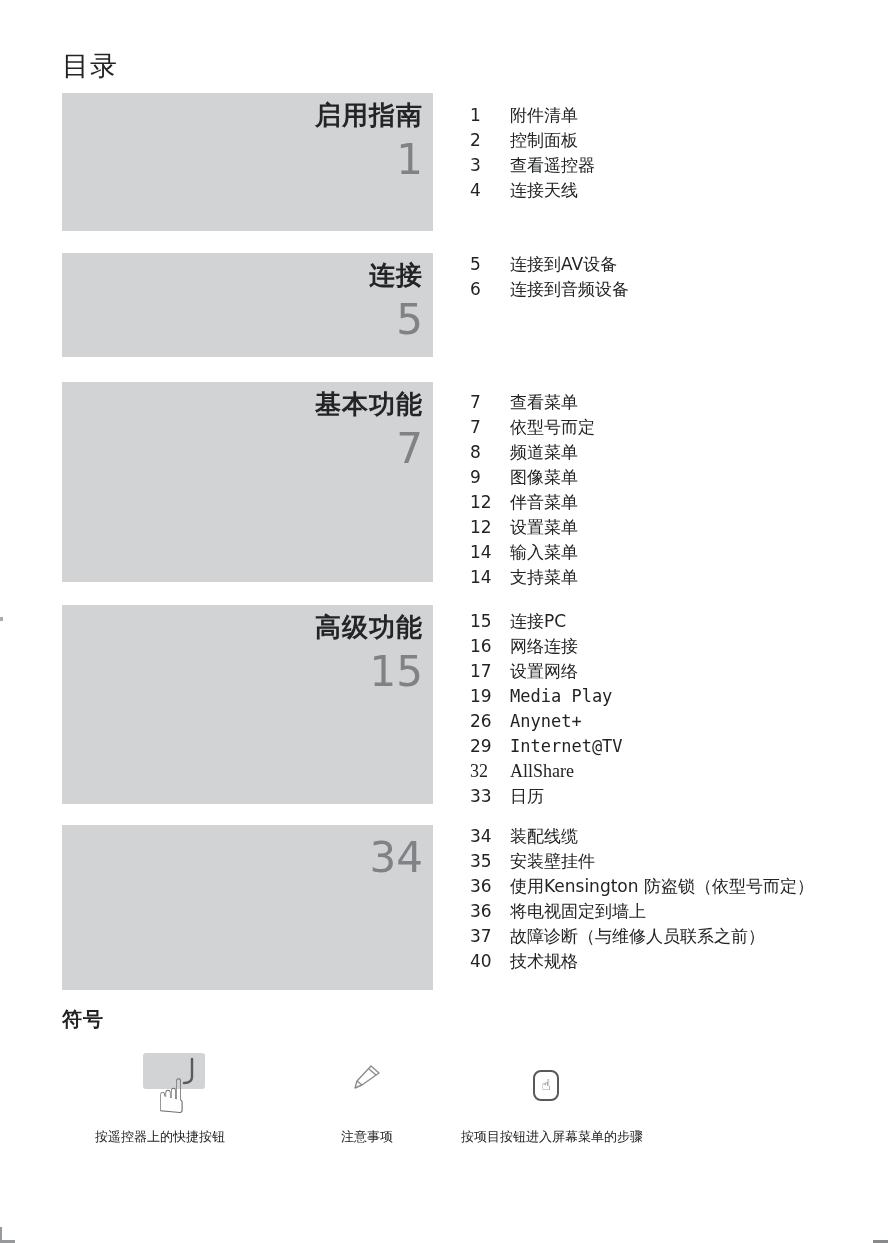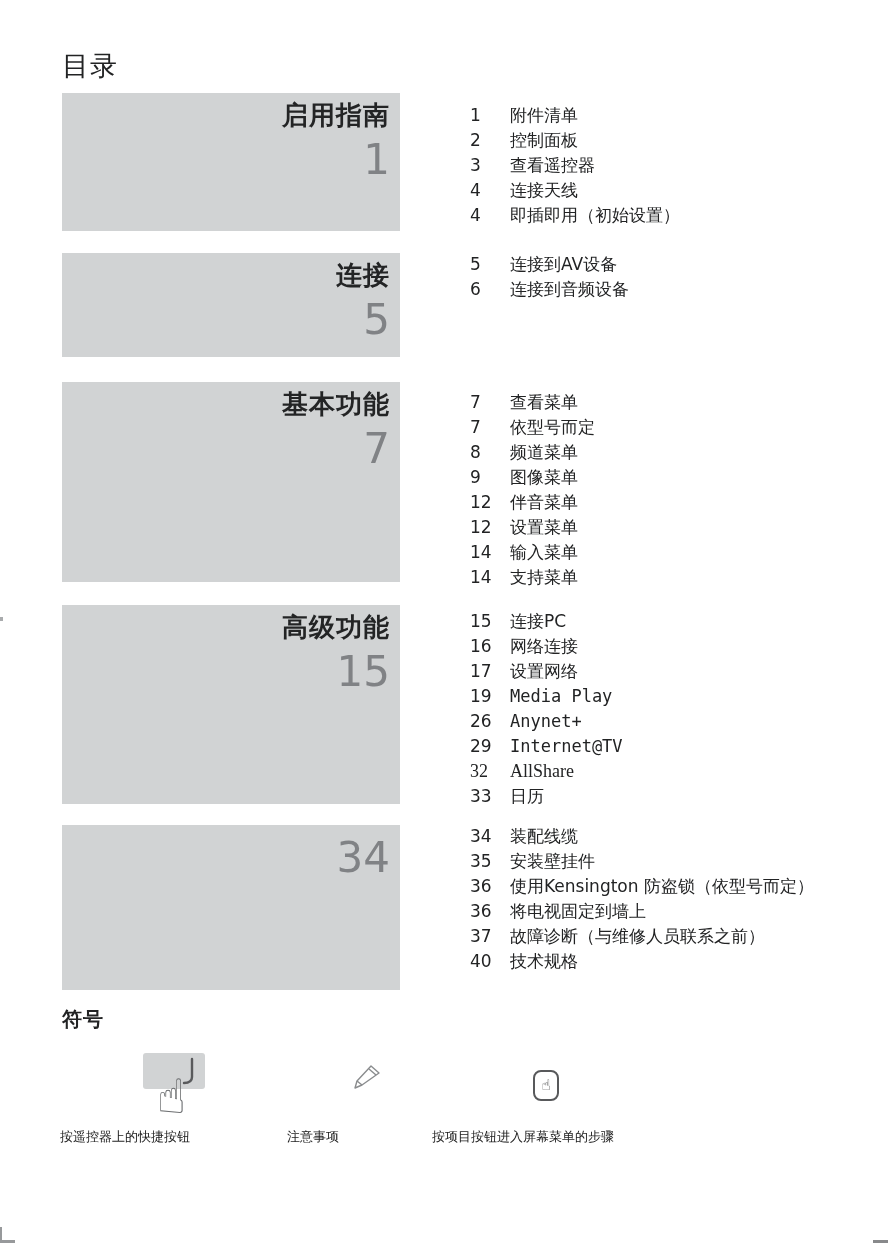--- a/index.html
+++ b/index.html
@@ -5,34 +5,34 @@
   html,body{margin:0;padding:0;background:#ffffff;}
   .page{
     position:relative;width:888px;height:1243px;background:#ffffff;overflow:hidden;
     font-family:"DejaVu Sans","Liberation Sans",sans-serif;color:#222324;
   }
   .page-title{
     position:absolute;left:62px;top:48px;font-size:27px;font-weight:normal;
     letter-spacing:1px;margin:0;
   }
   .section-box{
-    position:absolute;left:62px;width:338px;background:#d1d3d4;
+    position:absolute;left:62px;width:371px;background:#d1d3d4;
     box-sizing:border-box;padding:5px 10px 0 0;text-align:right;
   }
   .box-title{font-size:26px;font-weight:bold;line-height:34px;color:#232425;letter-spacing:1px;}
   .box-page{font-size:42px;line-height:48px;color:#808285;margin-top:4px;}
   .toc-list{position:absolute;left:470px;}
   .toc-row{height:25px;line-height:25px;font-size:17px;white-space:nowrap;}
   .toc-row .num{display:inline-block;width:40px;}
   .toc-row .mono{font-family:"DejaVu Sans Mono","Liberation Mono",monospace;}
   .toc-row.serif{font-family:"Liberation Serif","DejaVu Serif",serif;font-size:18px;}
   .symbols-title{
     position:absolute;left:62px;top:1006px;font-size:20px;font-weight:bold;margin:0;letter-spacing:1px;
   }
-  .sym-caption{position:absolute;top:1128px;font-size:13px;text-align:left;color:#222;}
+  .sym-caption{position:absolute;top:1128px;font-size:13px;text-align:center;color:#222;}
   .cap-1{left:60px;width:200px;}
   .cap-2{left:287px;width:160px;}
   .cap-3{left:432px;width:240px;}
   
   .btn-rect{position:absolute;left:143px;top:1053px;width:62px;height:36px;background:#d1d3d4;border-radius:3px;}
   .press-line{position:absolute;left:178px;top:1057px;width:22px;height:30px;}
   .hand-glyph{position:absolute;left:157px;top:1066px;font-size:48px;line-height:60px;color:#6d6f71;}
   
   .pencil-icon{position:absolute;left:349px;top:1062px;width:34px;height:30px;}
   
@@ -56,21 +56,20 @@
 
   <div class="section-box" style="top:93px;height:138px">
     <div class="box-title">启用指南</div>
     <div class="box-page">1</div>
   </div>
   <div class="toc-list" style="top:103px">
     <div class="toc-row"><span class="num">1</span><span>附件清单</span></div>
     <div class="toc-row"><span class="num">2</span><span>控制面板</span></div>
     <div class="toc-row"><span class="num">3</span><span>查看遥控器</span></div>
     <div class="toc-row"><span class="num">4</span><span>连接天线</span></div>
-    <div class="toc-row"><span class="num">4</span><span>即插即用（初始设置）</span></div>
   </div>
 
   <div class="section-box" style="top:253px;height:104px">
     <div class="box-title">连接</div>
     <div class="box-page">5</div>
   </div>
   <div class="toc-list" style="top:252px">
     <div class="toc-row"><span class="num">5</span><span>连接到AV设备</span></div>
     <div class="toc-row"><span class="num">6</span><span>连接到音频设备</span></div>
   </div>

